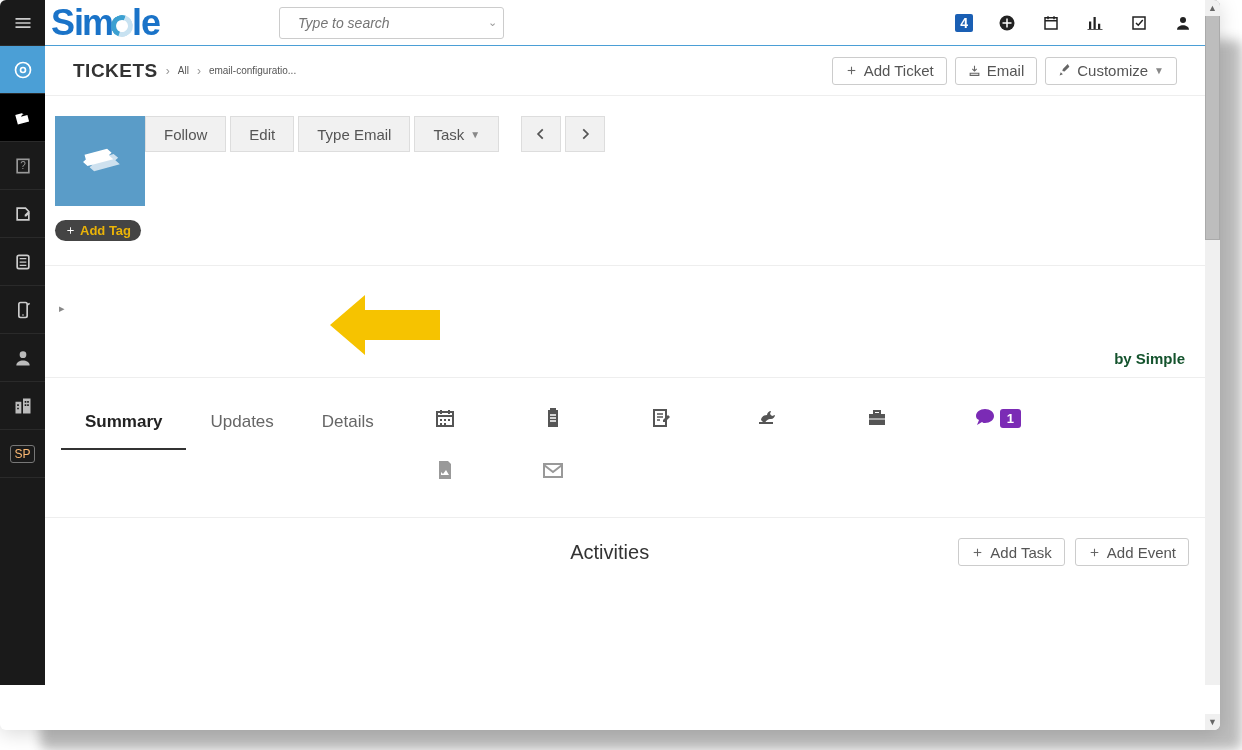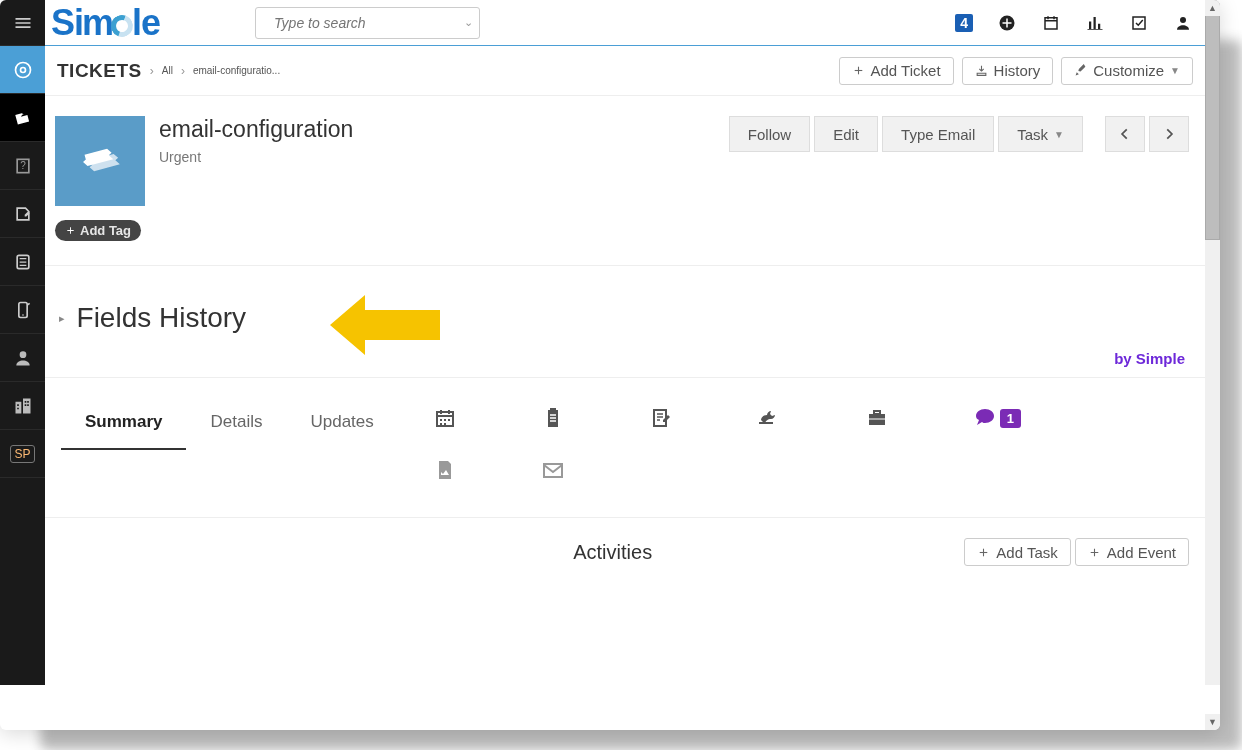--- a/index.html
+++ b/index.html
@@ -2,21 +2,21 @@
 <html><head>
 <meta charset="utf-8">
 <style>
 * { box-sizing: border-box; margin: 0; padding: 0; }
 body { font-family: -apple-system, BlinkMacSystemFont, "Segoe UI", Arial, sans-serif; background: #fff; color: #333; }
 .app-frame { position: relative; width: 1242px; height: 750px; background: #fff; }
 .shadow-box { position: absolute; top: 40px; left: 40px; right: 0; bottom: 0; background: #444; border-radius: 8px; z-index: 0; filter: blur(6px); opacity: 0.35; }
 .round-frame { position: absolute; top: 0; left: 0; width: 1220px; height: 730px; background: #fff; border-radius: 6px; overflow: hidden; z-index: 1; box-shadow: 0 4px 20px rgba(0,0,0,0.15); }
 
 
-.top-header { position: absolute; top: 0; left: 45px; right: 15px; height: 46px; border-bottom: 1px solid #4b9fd6; display: flex; align-items: center; padding: 0 6px 0 0; background: #fff; }
+.top-header { position: absolute; top: 0; left: 45px; right: 15px; height: 46px; border-bottom: 1px solid #4b9fd6; display: flex; align-items: center; padding: 0 6px 0 0; background: #fff; gap: 24px; }
 .logo { font-family: Arial, sans-serif; font-size: 36px; font-weight: 600; color: #1a73c8; letter-spacing: -1px; padding-left: 6px; display:flex; align-items:center; }
 .logo .p-icon { display:inline-block; width: 22px; height:22px; border:5px solid #3ca0d1; border-right-color:#c8e2f1; border-bottom-color:#c8e2f1; border-radius:50%; transform: rotate(-25deg); margin: 0 -1px 0 -2px; vertical-align:middle; position:relative; top:3px; }
 .search-wrap { margin-left: 95px; }
 .search-box { width: 225px; height: 32px; border: 1px solid #ccc; border-radius: 3px; display: flex; align-items: center; padding: 0 10px; background: #fff; }
 .search-box svg { width: 14px; height: 14px; fill: #888; }
 .search-box input { flex: 1; border: none; outline: none; font-size: 14px; color: #666; margin: 0 8px; font-style: italic; }
 .search-box .chev { color: #999; font-size: 11px; }
 .top-spacer { flex: 1; }
 .top-icons { display: flex; align-items: center; gap: 24px; padding-right: 6px; }
 .top-icons .ticon { display: flex; align-items: center; justify-content: center; width: 20px; height: 20px; cursor: pointer; }
@@ -26,66 +26,66 @@
 
 .sidebar { position: absolute; top: 0; left: 0; width: 45px; height: 685px; background: #1a1a1a; display: flex; flex-direction: column; }
 .side-item { width: 45px; height: 48px; display: flex; align-items: center; justify-content: center; cursor: pointer; color:#ddd; border-bottom:1px solid #2a2a2a; }
 .side-item.menu { height:46px; }
 .side-item.active { background: #4b9fd6; }
 .side-item svg { width: 20px; height: 20px; fill: #ccc; }
 .side-item.active svg { fill: #fff; }
 .side-item .sp { font-size:12px; color:#fdba74; border:1px solid #777; padding:1px 3px; border-radius:3px; }
 
 
-.crumb-bar { position: absolute; top: 46px; left: 45px; right: 15px; height: 50px; display: flex; align-items: center; padding: 0 12px; border-bottom: 1px solid #eee; }
+.crumb-bar { position: absolute; top: 46px; left: 45px; right: 15px; height: 50px; display: flex; align-items: center; padding: 0 28px; border-bottom: 1px solid #eee; }
 .crumb-title { font-family: "Arial Narrow", sans-serif; font-size: 19px; font-weight: 700; letter-spacing: 0.5px; color:#333; }
 .crumb-sep { margin: 0 8px; color: #999; font-size:12px; }
 .crumb-link { font-size: 10px; color: #555; }
 .crumb-spacer { flex: 1; }
 .btn { display: inline-flex; align-items: center; gap: 6px; height: 28px; padding: 0 12px; border: 1px solid #ccc; background: #fff; border-radius: 3px; font-size: 15px; color: #555; cursor: pointer; margin-left: 8px; }
 .btn svg { width: 13px; height: 13px; fill: #666; }
 
 
 .record-head { position: absolute; top: 96px; left: 45px; right: 15px; height: 170px; padding: 20px 16px 0 10px; border-bottom:1px solid #eee; }
 .record-row { display:flex; align-items:flex-start; }
 .ticket-tile { width: 90px; height: 90px; background: #5a9cc8; display:flex; align-items:center; justify-content:center; flex-shrink:0; }
 .ticket-tile svg { width:40px; height:40px; fill:#fff; }
 .record-titles { margin-left: 14px; flex:1; }
 .record-title { font-size: 23px; color: #333; font-weight: 400; }
 .record-sub { font-size: 14px; color: #777; margin-top: 6px; }
 .record-actions { display:flex; gap:4px; }
 .rbtn { height:36px; padding:0 18px; background:#f1f1f1; border:1px solid #ddd; color:#555; font-size:15px; display:flex; align-items:center; cursor:pointer; gap:6px; }
 .nav-btn { width:40px; padding:0; justify-content:center; }
 .nav-group { display:flex; gap:4px; margin-left:18px; }
-.add-tag { margin-top: 14px; display:inline-flex; align-items:center; gap:4px; background:#444; color:#e5e5e5; padding:3px 10px; border-radius:12px; font-size:13px; font-weight:600; cursor:pointer; }
+.add-tag { margin-top: 14px; display:inline-flex; align-items:center; gap:4px; background:#444; color:#eab308; padding:3px 10px; border-radius:12px; font-size:13px; font-weight:600; cursor:pointer; }
 
 
 .fields-section { position:absolute; top:266px; left:45px; right:15px; height:112px; border-bottom:1px solid #eee; padding:36px 20px 0 14px; }
 .fields-row { display:flex; align-items:center; }
 .fields-caret { color:#888; font-size:11px; margin-right:12px; }
 .fields-title { font-size:28px; font-weight:400; color:#333; }
 .arrow-callout { position:absolute; left:285px; top:24px; }
-.by-simple { position:absolute; right:20px; bottom:10px; color:#6d28d9; font-size:15px; font-weight:600; }
+.by-simple { position:absolute; right:20px; bottom:10px; color:#14532d; font-size:15px; font-weight:600; }
 
 
 .tabs-section { position:absolute; top:378px; left:45px; right:15px; height:140px; border-bottom:1px solid #eee; padding:28px 16px 0 16px; }
 .tabs-row { display:flex; align-items:flex-start; gap:0; }
 .tab-text { font-size:17px; color:#666; padding:6px 24px 18px 24px; cursor:pointer; position:relative; }
 .tab-text.active { color:#222; font-weight:600; }
 .tab-text.active::after { content:""; position:absolute; left:0; right:0; bottom:0; height:2px; background:#333; }
 .tab-icons-grid { display:grid; grid-template-columns: repeat(6, 108px); row-gap:28px; margin-left:34px; }
 .tab-icon { display:flex; align-items:center; justify-content:flex-start; cursor:pointer; position:relative; }
 .tab-icon svg { width:26px; height:24px; fill:#555; }
 .badge-purple { background:#7b2bb5; color:#fff; padding:2px 7px; border-radius:3px; font-size:13px; font-weight:600; margin-left:2px; }
 
 
 .activities { position:absolute; top:518px; left:45px; right:15px; padding:20px 16px; }
 .act-row { display:flex; align-items:center; }
 .act-title { flex:1; text-align:center; font-size:20px; color:#333; }
-.act-btns { display:flex; gap:4px; }
+.act-btns { display:flex; gap:10px; }
 
 
 .scroll-track { position:absolute; top:0; right:0; width:15px; height:685px; background:#f0f0f0; }
 .scroll-thumb { position:absolute; top:0; right:0; width:15px; height:240px; background:#bdbdbd; border:1px solid #aaa; }
 .scroll-up { position:absolute; top:0; right:0; width:15px; height:16px; background:#f0f0f0; display:flex; align-items:center; justify-content:center; font-size:9px; color:#666; }
 .scroll-dn { position:absolute; bottom:0; right:0; width:15px; height:16px; background:#f0f0f0; display:flex; align-items:center; justify-content:center; font-size:9px; color:#666; }
 </style>
 </head>
 <body>
 
@@ -213,42 +213,38 @@
           <svg viewBox="0 0 24 24">
             <path d="M11 5h2v14h-2z"></path>
             <path d="M5 11h14v2H5z"></path>
           </svg>
           <span>Add Ticket</span>
         </button>
       <button class="btn">
           <svg viewBox="0 0 24 24">
             <path d="M12 3v10m0 0l-4-4m4 4l4-4M4 17h16v4H4z" fill="none" stroke="#666" stroke-width="2"></path>
           </svg>
-          <span>History</span>
+          <span>Email</span>
         </button>
       <button class="btn">
           <svg viewBox="0 0 24 24">
             <path d="M21 5l-9 9-4-1 1-4 9-9zM3 21l6-2-4-4z"></path>
           </svg>
           <span>Customize</span>
           <span style="font-size:10px;color:#888">▼</span>
         </button>
     </div>
 
     <div class="record-head">
       <div class="record-row">
         <div class="ticket-tile">
           <svg viewBox="0 0 24 24">
               <path d="M4 6h14l2 3-2 1 2 3H4l-2-3 2-1z" transform="rotate(-15 12 12)"></path>
               <path d="M6 8h14l2 3-2 1 2 3H6l-2-3 2-1z" transform="rotate(-15 12 12) translate(1 2)" opacity="0.7"></path>
             </svg>
-        </div>
-        <div class="record-titles">
-          <div class="record-title">email-configuration</div>
-          <div class="record-sub">Urgent</div>
         </div>
         <div class="record-actions">
           <button class="rbtn">Follow</button>
           <button class="rbtn">Edit</button>
           <button class="rbtn">Type Email</button>
           <button class="rbtn">
               <span>Task</span>
               <span style="font-size:10px;color:#888">▼</span>
             </button>
           <div class="nav-group">
@@ -270,33 +266,32 @@
             <path d="M11 5h2v14h-2z"></path>
             <path d="M5 11h14v2H5z"></path>
           </svg>
         <span>Add Tag</span>
       </div>
     </div>
 
     <div class="fields-section">
       <div class="fields-row">
         <span class="fields-caret">▸</span>
-        <span class="fields-title">Fields History</span>
       </div>
       <svg class="arrow-callout" width="110" height="70" viewBox="0 0 110 70">
         <path d="M0 35 L35 5 L35 20 L110 20 L110 50 L35 50 L35 65 Z" fill="#f6c300"></path>
       </svg>
       <a class="by-simple">by Simple</a>
     </div>
 
     <div class="tabs-section">
       <div class="tabs-row">
         <div class="tab-text active">Summary</div>
+        <div class="tab-text">Updates</div>
         <div class="tab-text">Details</div>
-        <div class="tab-text">Updates</div>
         <div class="tab-icons-grid">
           <div class="tab-icon">
               <svg viewBox="0 0 24 24">
                 <path d="M4 6h16v14H4z" fill="none" stroke="#555" stroke-width="2"></path>
                 <path d="M4 10h16M8 4v4M16 4v4" stroke="#555" stroke-width="2"></path>
                 <path d="M7 13h2v2H7zM11 13h2v2h-2zM15 13h2v2h-2zM7 17h2v2H7zM11 17h2v2h-2z" fill="#555"></path>
               </svg>
             </div>
           <div class="tab-icon">
               <svg viewBox="0 0 24 24">

